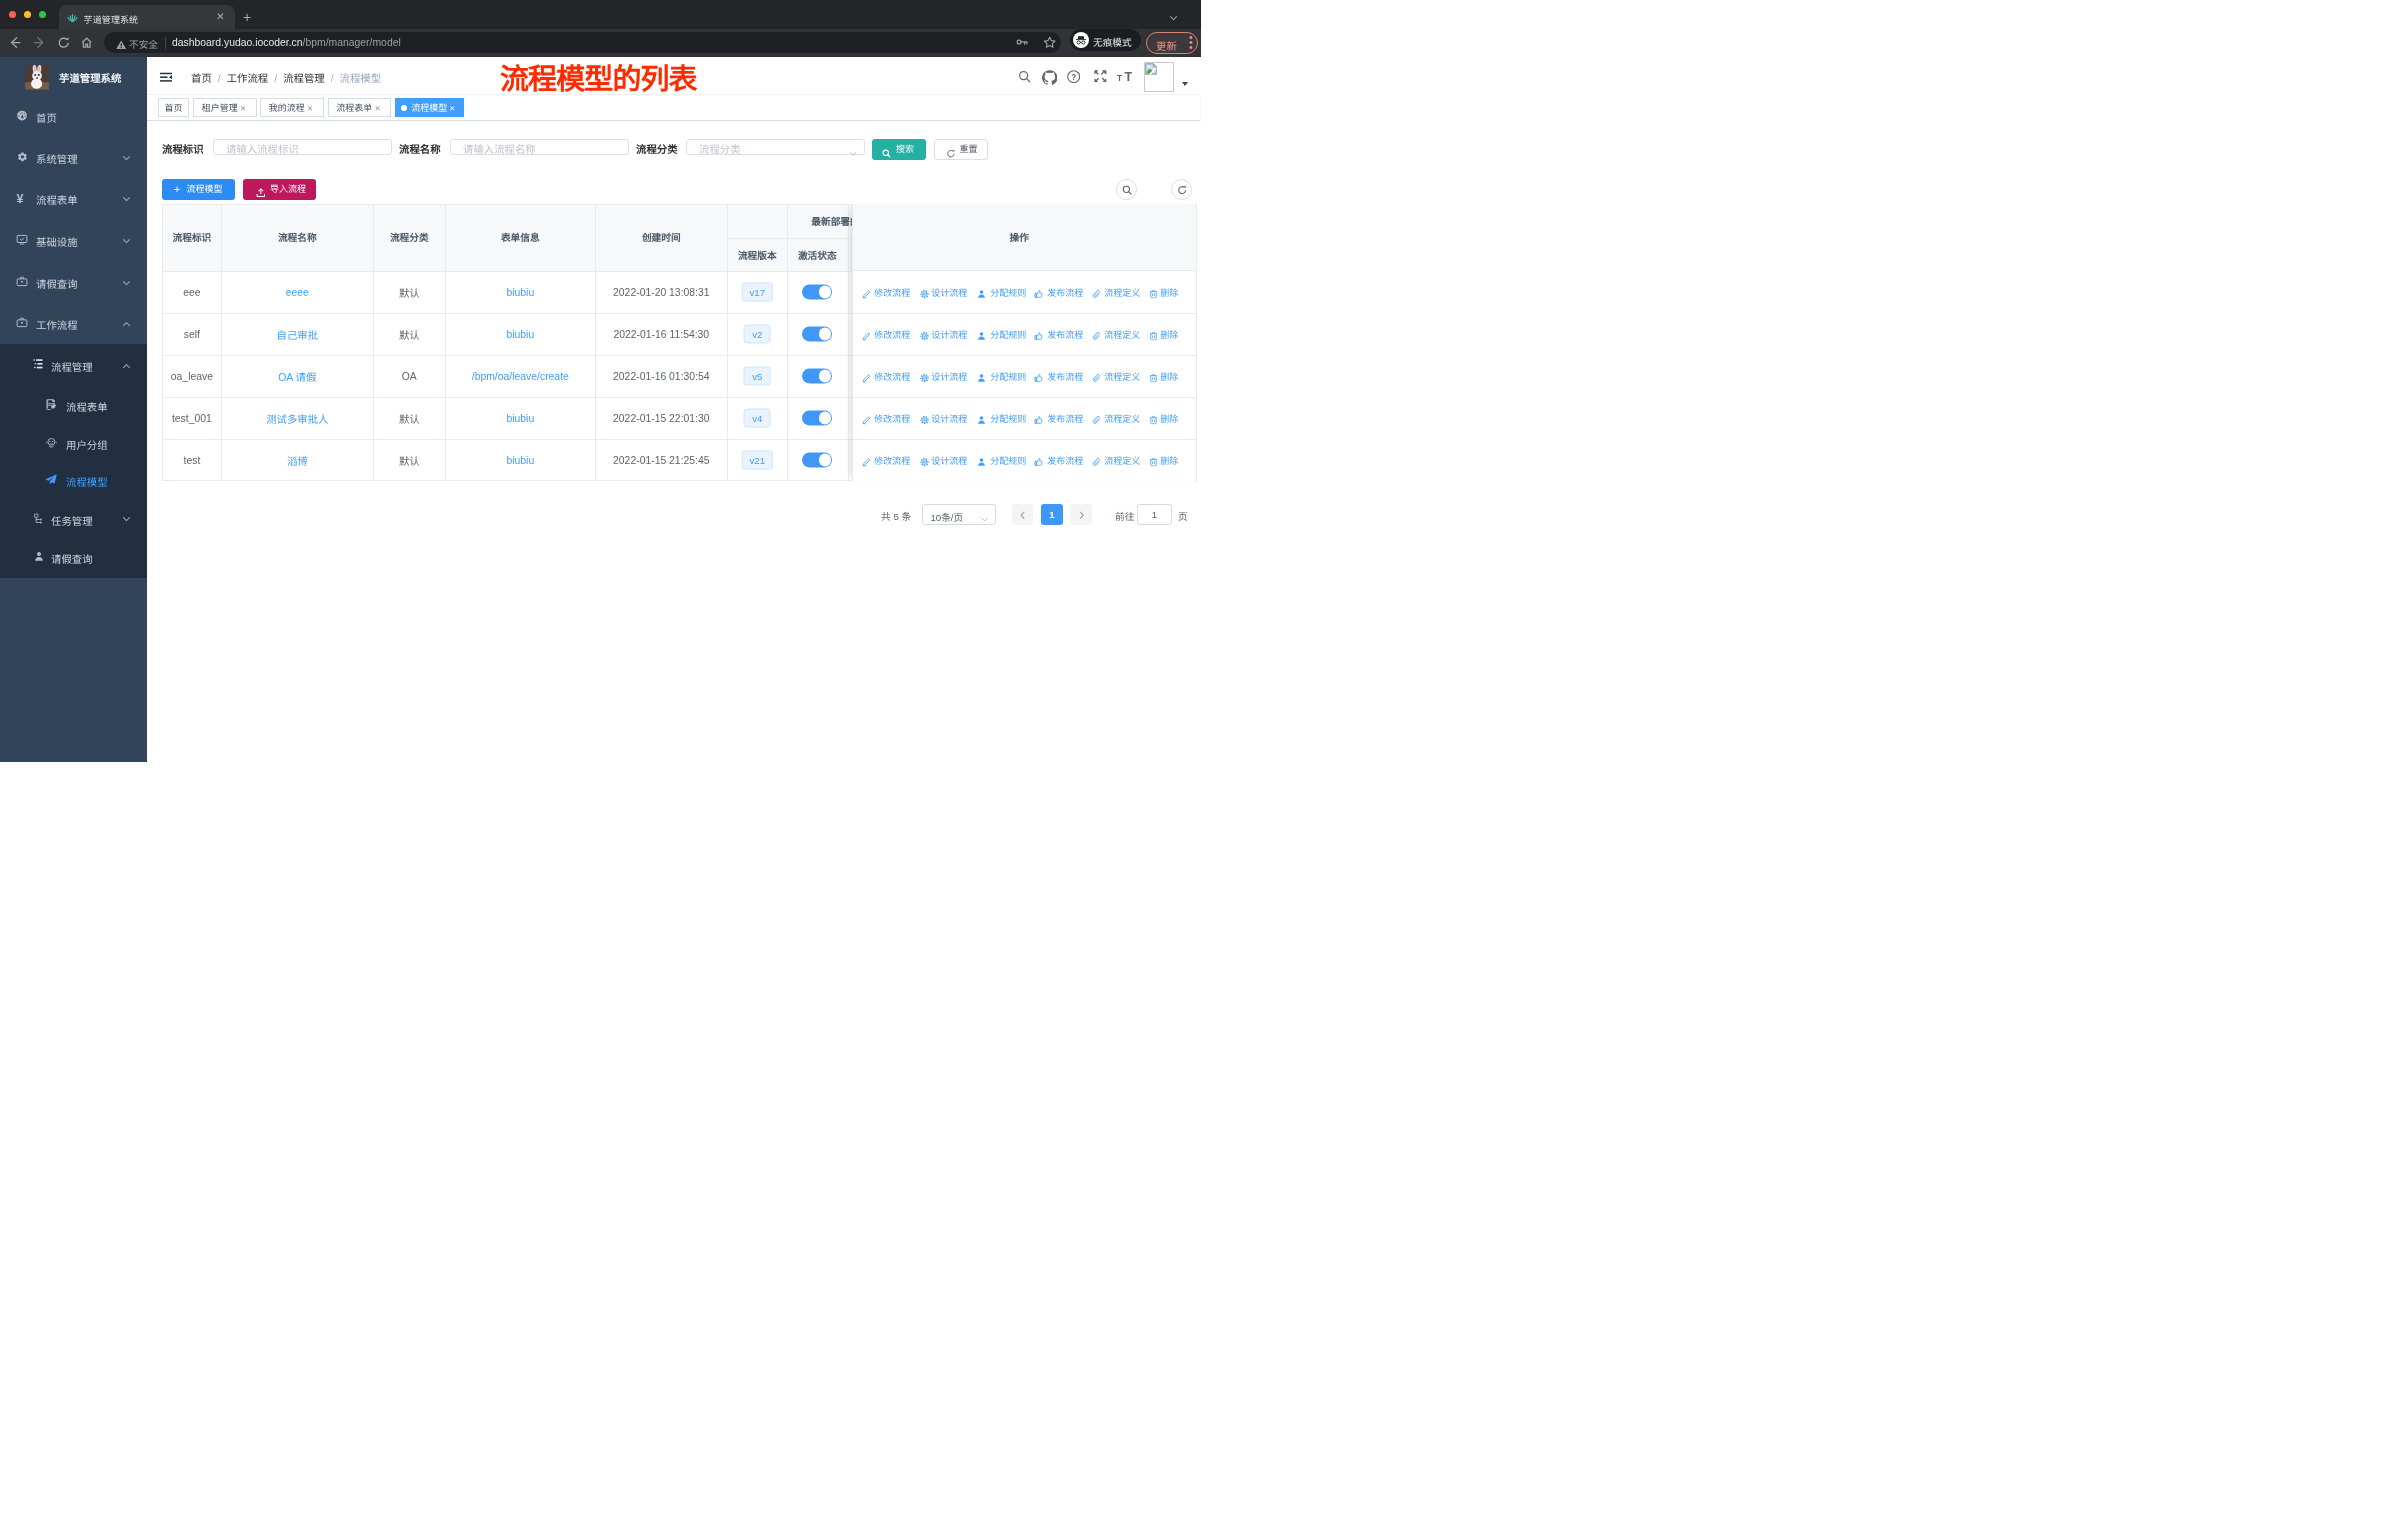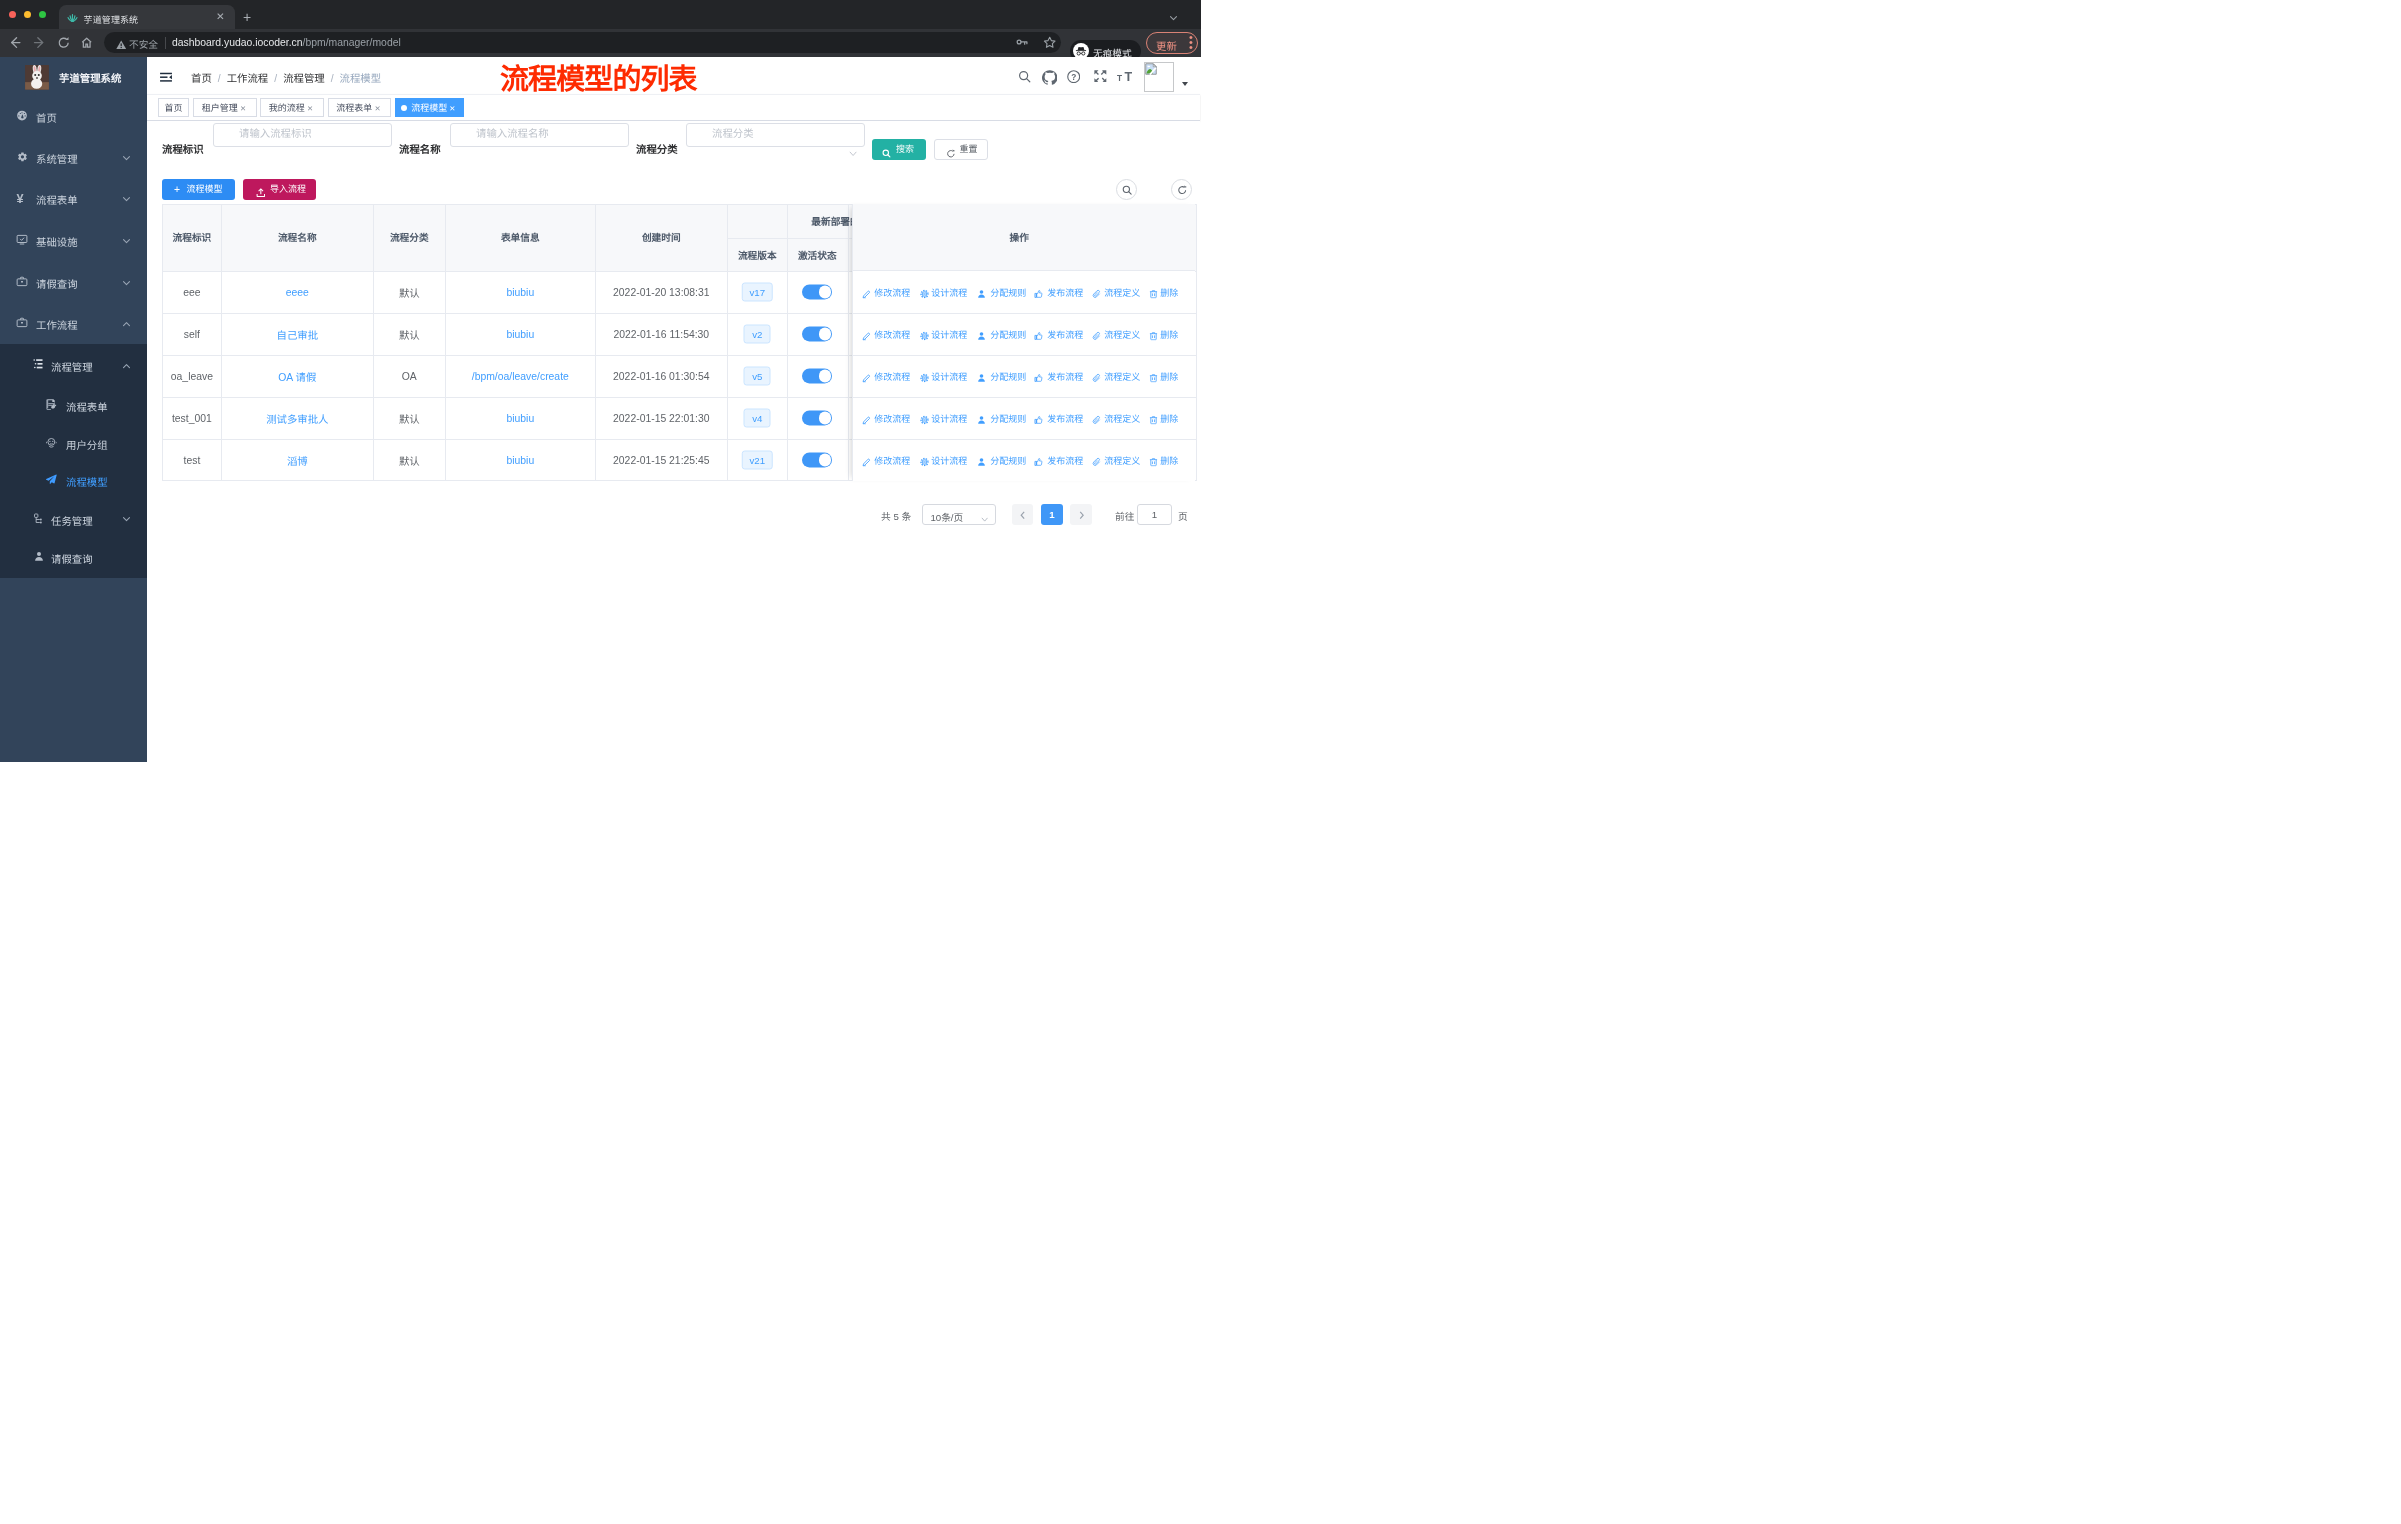--- a/index.html
+++ b/index.html
@@ -12,21 +12,21 @@
 .tl{border-radius:50%;width:7.4px;height:7.4px;top:11px}
 .tab{left:59px;top:5.2px;width:176px;height:24px;background:#35373b;border-radius:7.4px 7.4px 0 0}
 .tabtitle{left:24.6px;top:7.4px;font-size:9px;color:#dfe1e4;letter-spacing:0.1px}
 .tabx{color:#a8adb3;font-size:10.4px;line-height:10.4px}
 .newtab{color:#a8adb3;font-size:14px;line-height:14px;font-weight:400}
 .toolbar{left:0;top:29px;width:1201px;height:27.5px;background:#313337}
 .omni{left:104px;top:3.3px;width:957px;height:21px;border-radius:10.4px;background:#1e2023;color:#9aa0a6}
 .omni .sep{position:absolute;left:61px;top:4.5px;width:0.7px;height:12px;background:#47494d}
 .urlhost{color:#e6e8ea}
 .urlpath{color:#9aa0a6}
-.incog{left:1070px;top:11px;width:71px;height:22px;border-radius:11px;background:#1b1d20}
+.incog{left:1070px;top:0;width:71px;height:22px;border-radius:11px;background:#1b1d20}
 .incog .cir{position:absolute;left:3px;top:3px;width:16.4px;height:16.4px;border-radius:50%;background:#fff}
 .incogtxt{position:absolute;left:23px;top:6px;font-size:9.7px;color:#e8eaed}
 .update{left:1146px;top:3px;width:52px;height:22px;border-radius:11px;border:1.5px solid #d98275;background:rgba(217,130,117,.07)}
 .updatetxt{position:absolute;left:9px;top:4.5px;font-size:10.4px;color:#ee9183}
 .updots{position:absolute;left:42px;top:2.2px;color:#ee9183;font-size:11px;line-height:5px;letter-spacing:0}
 
 .sidebar{left:0;top:57px;width:147px;height:706px;background:#32445a}
 .subpanel{position:absolute;left:0;top:287px;width:147px;height:234px;background:#222f40}
 .logoava{position:absolute;left:25px;top:8.2px;width:24px;height:24.6px}
 .logotitle{position:absolute;left:59px;top:13.4px;font-size:10.4px;font-weight:700;color:#f2f4f8}
@@ -53,21 +53,21 @@
 .tagsbar{left:147px;top:94px;width:1053px;height:27px;background:#fff;border-bottom:0.7px solid #d8dce5;box-shadow:0 0.7px 2.2px rgba(0,0,0,.12)}
 .tagsbar::before{content:"";position:absolute;left:0;top:0;width:100%;height:0.7px;background:#eef0f4}
 .tag{position:absolute;top:3.7px;height:19.4px;background:#fff;border:0.7px solid #d8dce5;color:#495060;font-size:9px;line-height:18px;white-space:nowrap}
 .tag .x{display:inline-block;width:10.4px;text-align:center;color:#8a919d;font-size:7.4px}
 .tag.on{background:#409eff;border-color:#409eff;color:#fff}
 .tag.on .x{color:#fff}
 .tag .dot{display:inline-block;width:6px;height:6px;border-radius:50%;background:#fff;margin-right:3.7px;position:relative;top:0px}
 
 .content{left:147px;top:121px;width:1053px;height:642px;background:#fff}
 .flabel{position:absolute;font-size:10.4px;font-weight:700;color:#303133;top:18px;height:21px;line-height:21px}
-.finput{position:absolute;top:2px;height:24px;border:0.7px solid #dcdfe6;border-radius:3px;background:#fff;font-size:10.4px;color:#bfc4cc;line-height:19.4px;padding-left:25px}
+.finput{position:absolute;top:18px;height:16px;border:0.7px solid #dcdfe6;border-radius:3px;background:#fff;font-size:10.4px;color:#bfc4cc;line-height:19.4px;padding-left:12px}
 .fcaret{position:absolute;color:#c0c4cc}
 .btn{position:absolute;height:21px;border-radius:3px;font-size:9px;color:#fff;text-align:center;line-height:21px;white-space:nowrap}
 .circbtn{position:absolute;width:21px;height:21px;border-radius:50%;border:0.7px solid #dadde2;background:#fff}
 
 .tbl{left:15.3px;top:83px;width:1034px;height:277px}
 .tline{position:absolute;background:#e7eaf0}
 .thbg{position:absolute;left:0;top:0;width:100%;height:67px;background:#f7f8fa}
 .th{position:absolute;font-size:9.7px;font-weight:700;color:#4e5a6a;white-space:nowrap}
 .td{position:absolute;font-size:10.4px;color:#5f6368;white-space:nowrap;transform:translate(-50%,-50%)}
 .td.lk{color:#409eff}

